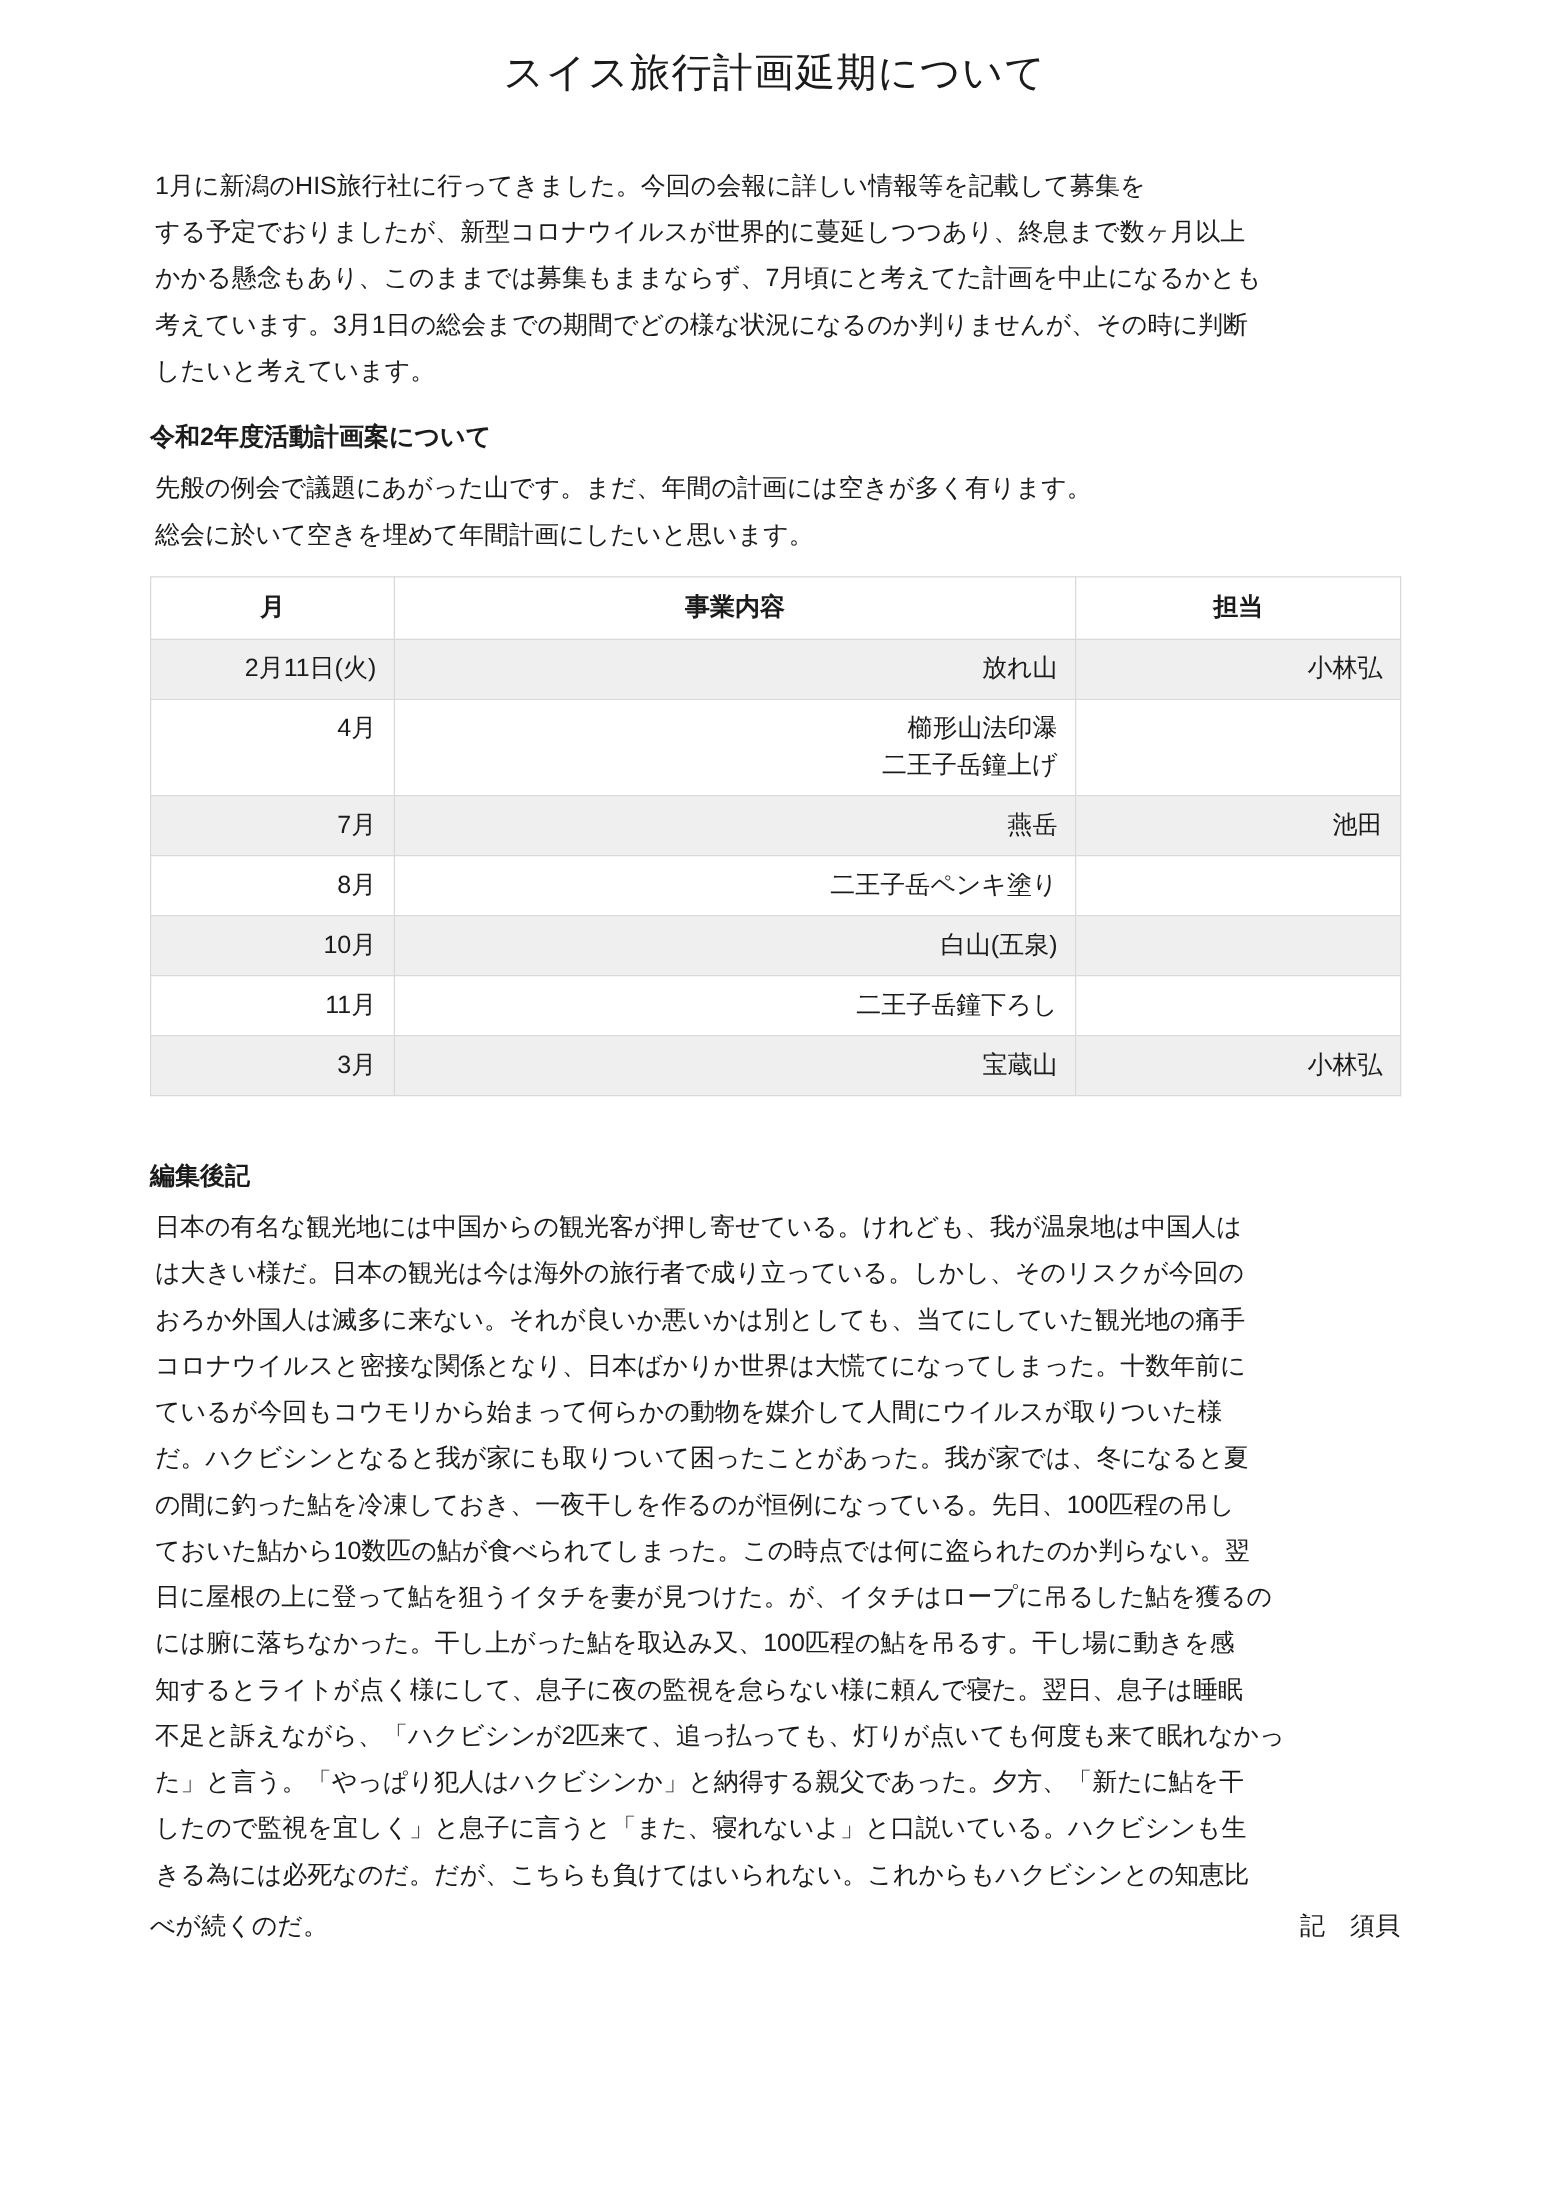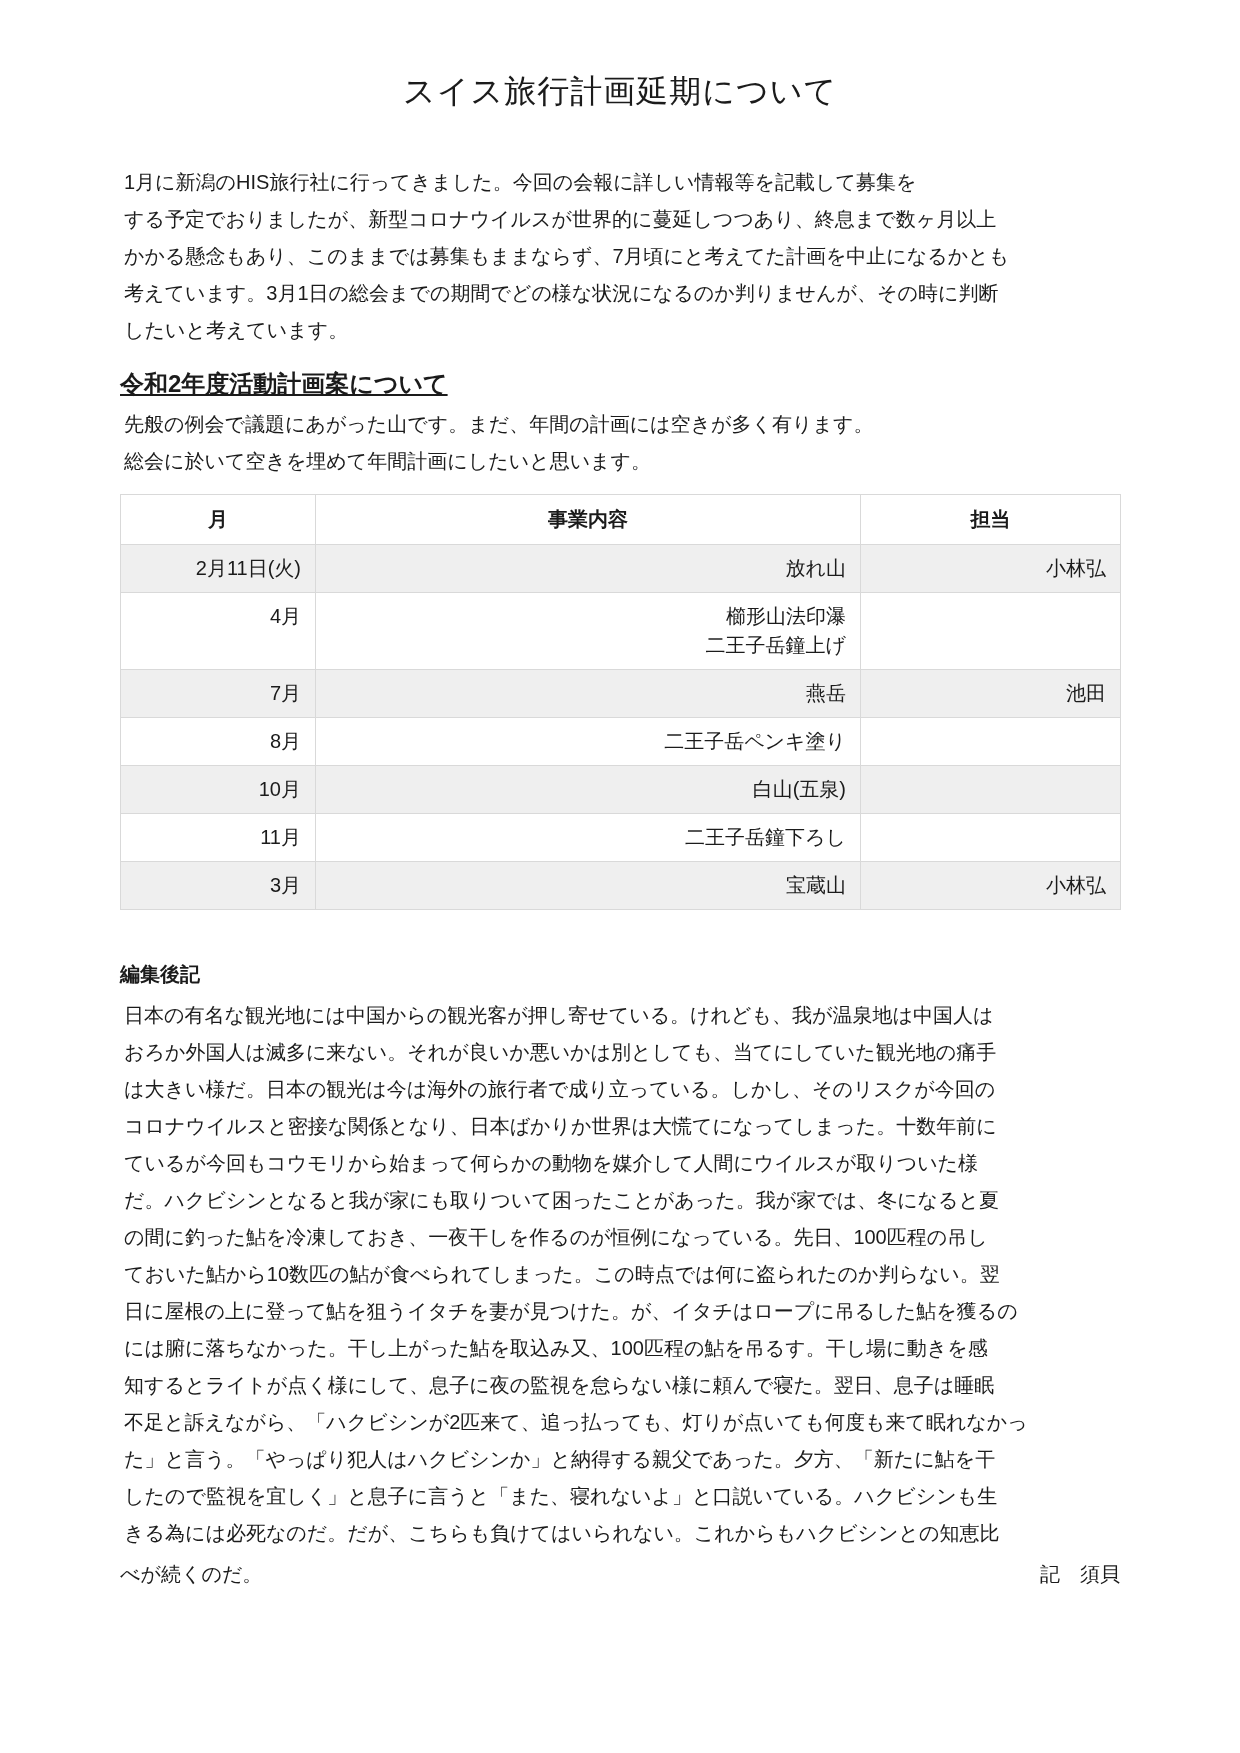--- a/index.html
+++ b/index.html
@@ -9,39 +9,38 @@
     --page-bg:#ffffff;
   }
   html,body{margin:0;padding:0;background:#ffffff;}
   .page{
     position:relative;
     width:1240px;height:1753px;
     box-sizing:border-box;
     background:var(--page-bg);
     color:var(--text);
     font-family:"Liberation Sans","DejaVu Sans",sans-serif;
-    padding:69px 120px 0 120px;
+    padding:36px 120px 0 120px;
     overflow:hidden;
   }
   .doc-title{
     margin:0 0 50px 0;
     font-size:32px;
     font-weight:400;
     text-align:center;
     line-height:1.4;
     letter-spacing:1px;
   }
   .para{margin:4px;font-size:20px;}
   .tline{display:block;line-height:37px;white-space:nowrap;}
   .section-heading{
     margin:16px 0 0 0;
-    font-size:24px;
+    font-size:20px;
     font-weight:700;
     line-height:37px;
-    text-decoration:underline;
   }
   .plan-table{
     width:1000px;
     margin-top:14px;
     border-collapse:collapse;
     table-layout:fixed;
   }
   .plan-table th,.plan-table td{
     border:1px solid var(--table-border);
     font-size:20px;
@@ -151,22 +150,22 @@
           <td>小林弘</td>
         </tr>
       </tbody>
     </table>
   </section>
 
   <section>
     <h2 class="postscript-heading">編集後記</h2>
     <p class="para">
       <span class="tline">日本の有名な観光地には中国からの観光客が押し寄せている。けれども、我が温泉地は中国人は</span>
+      <span class="tline">は大きい様だ。日本の観光は今は海外の旅行者で成り立っている。しかし、そのリスクが今回の</span>
       <span class="tline">おろか外国人は滅多に来ない。それが良いか悪いかは別としても、当てにしていた観光地の痛手</span>
-      <span class="tline">は大きい様だ。日本の観光は今は海外の旅行者で成り立っている。しかし、そのリスクが今回の</span>
       <span class="tline">コロナウイルスと密接な関係となり、日本ばかりか世界は大慌てになってしまった。十数年前に</span>
       <span class="tline">ているが今回もコウモリから始まって何らかの動物を媒介して人間にウイルスが取りついた様</span>
       <span class="tline">だ。ハクビシンとなると我が家にも取りついて困ったことがあった。我が家では、冬になると夏</span>
       <span class="tline">の間に釣った鮎を冷凍しておき、一夜干しを作るのが恒例になっている。先日、100匹程の吊し</span>
       <span class="tline">ておいた鮎から10数匹の鮎が食べられてしまった。この時点では何に盗られたのか判らない。翌</span>
       <span class="tline">日に屋根の上に登って鮎を狙うイタチを妻が見つけた。が、イタチはロープに吊るした鮎を獲るの</span>
       <span class="tline">には腑に落ちなかった。干し上がった鮎を取込み又、100匹程の鮎を吊るす。干し場に動きを感</span>
       <span class="tline">知するとライトが点く様にして、息子に夜の監視を怠らない様に頼んで寝た。翌日、息子は睡眠</span>
       <span class="tline">不足と訴えながら、「ハクビシンが2匹来て、追っ払っても、灯りが点いても何度も来て眠れなかっ</span>
       <span class="tline">た」と言う。「やっぱり犯人はハクビシンか」と納得する親父であった。夕方、「新たに鮎を干</span>

